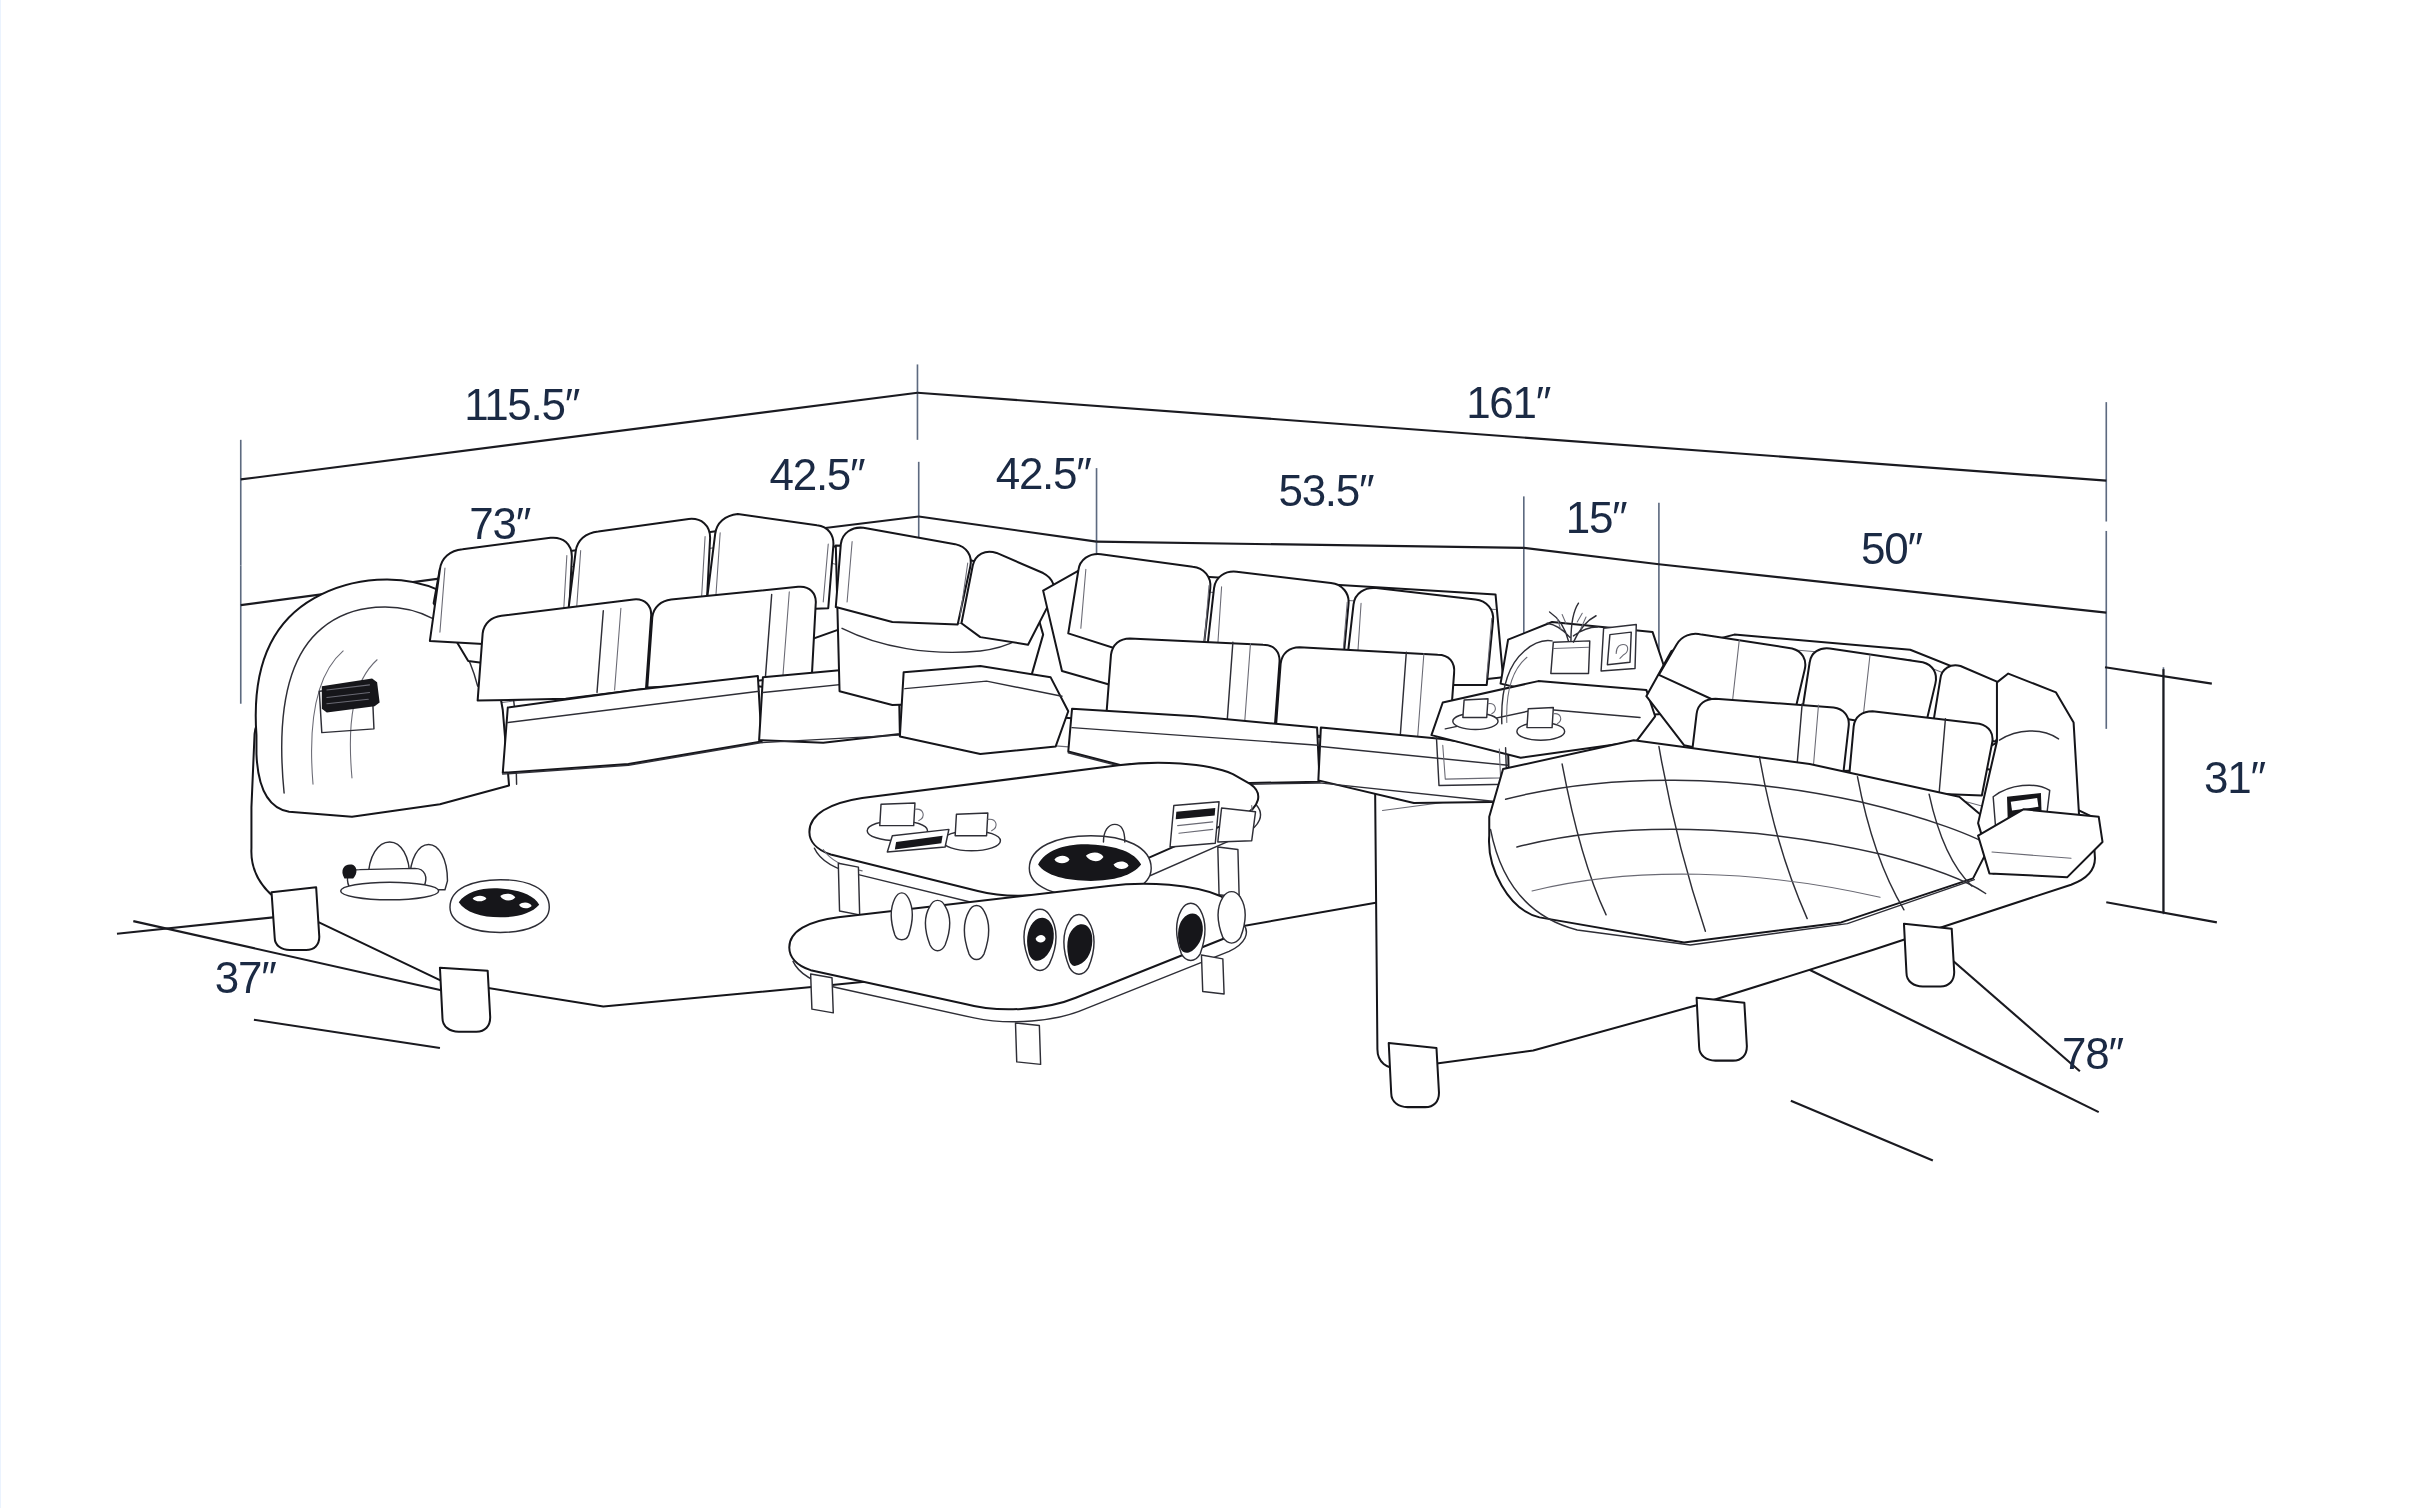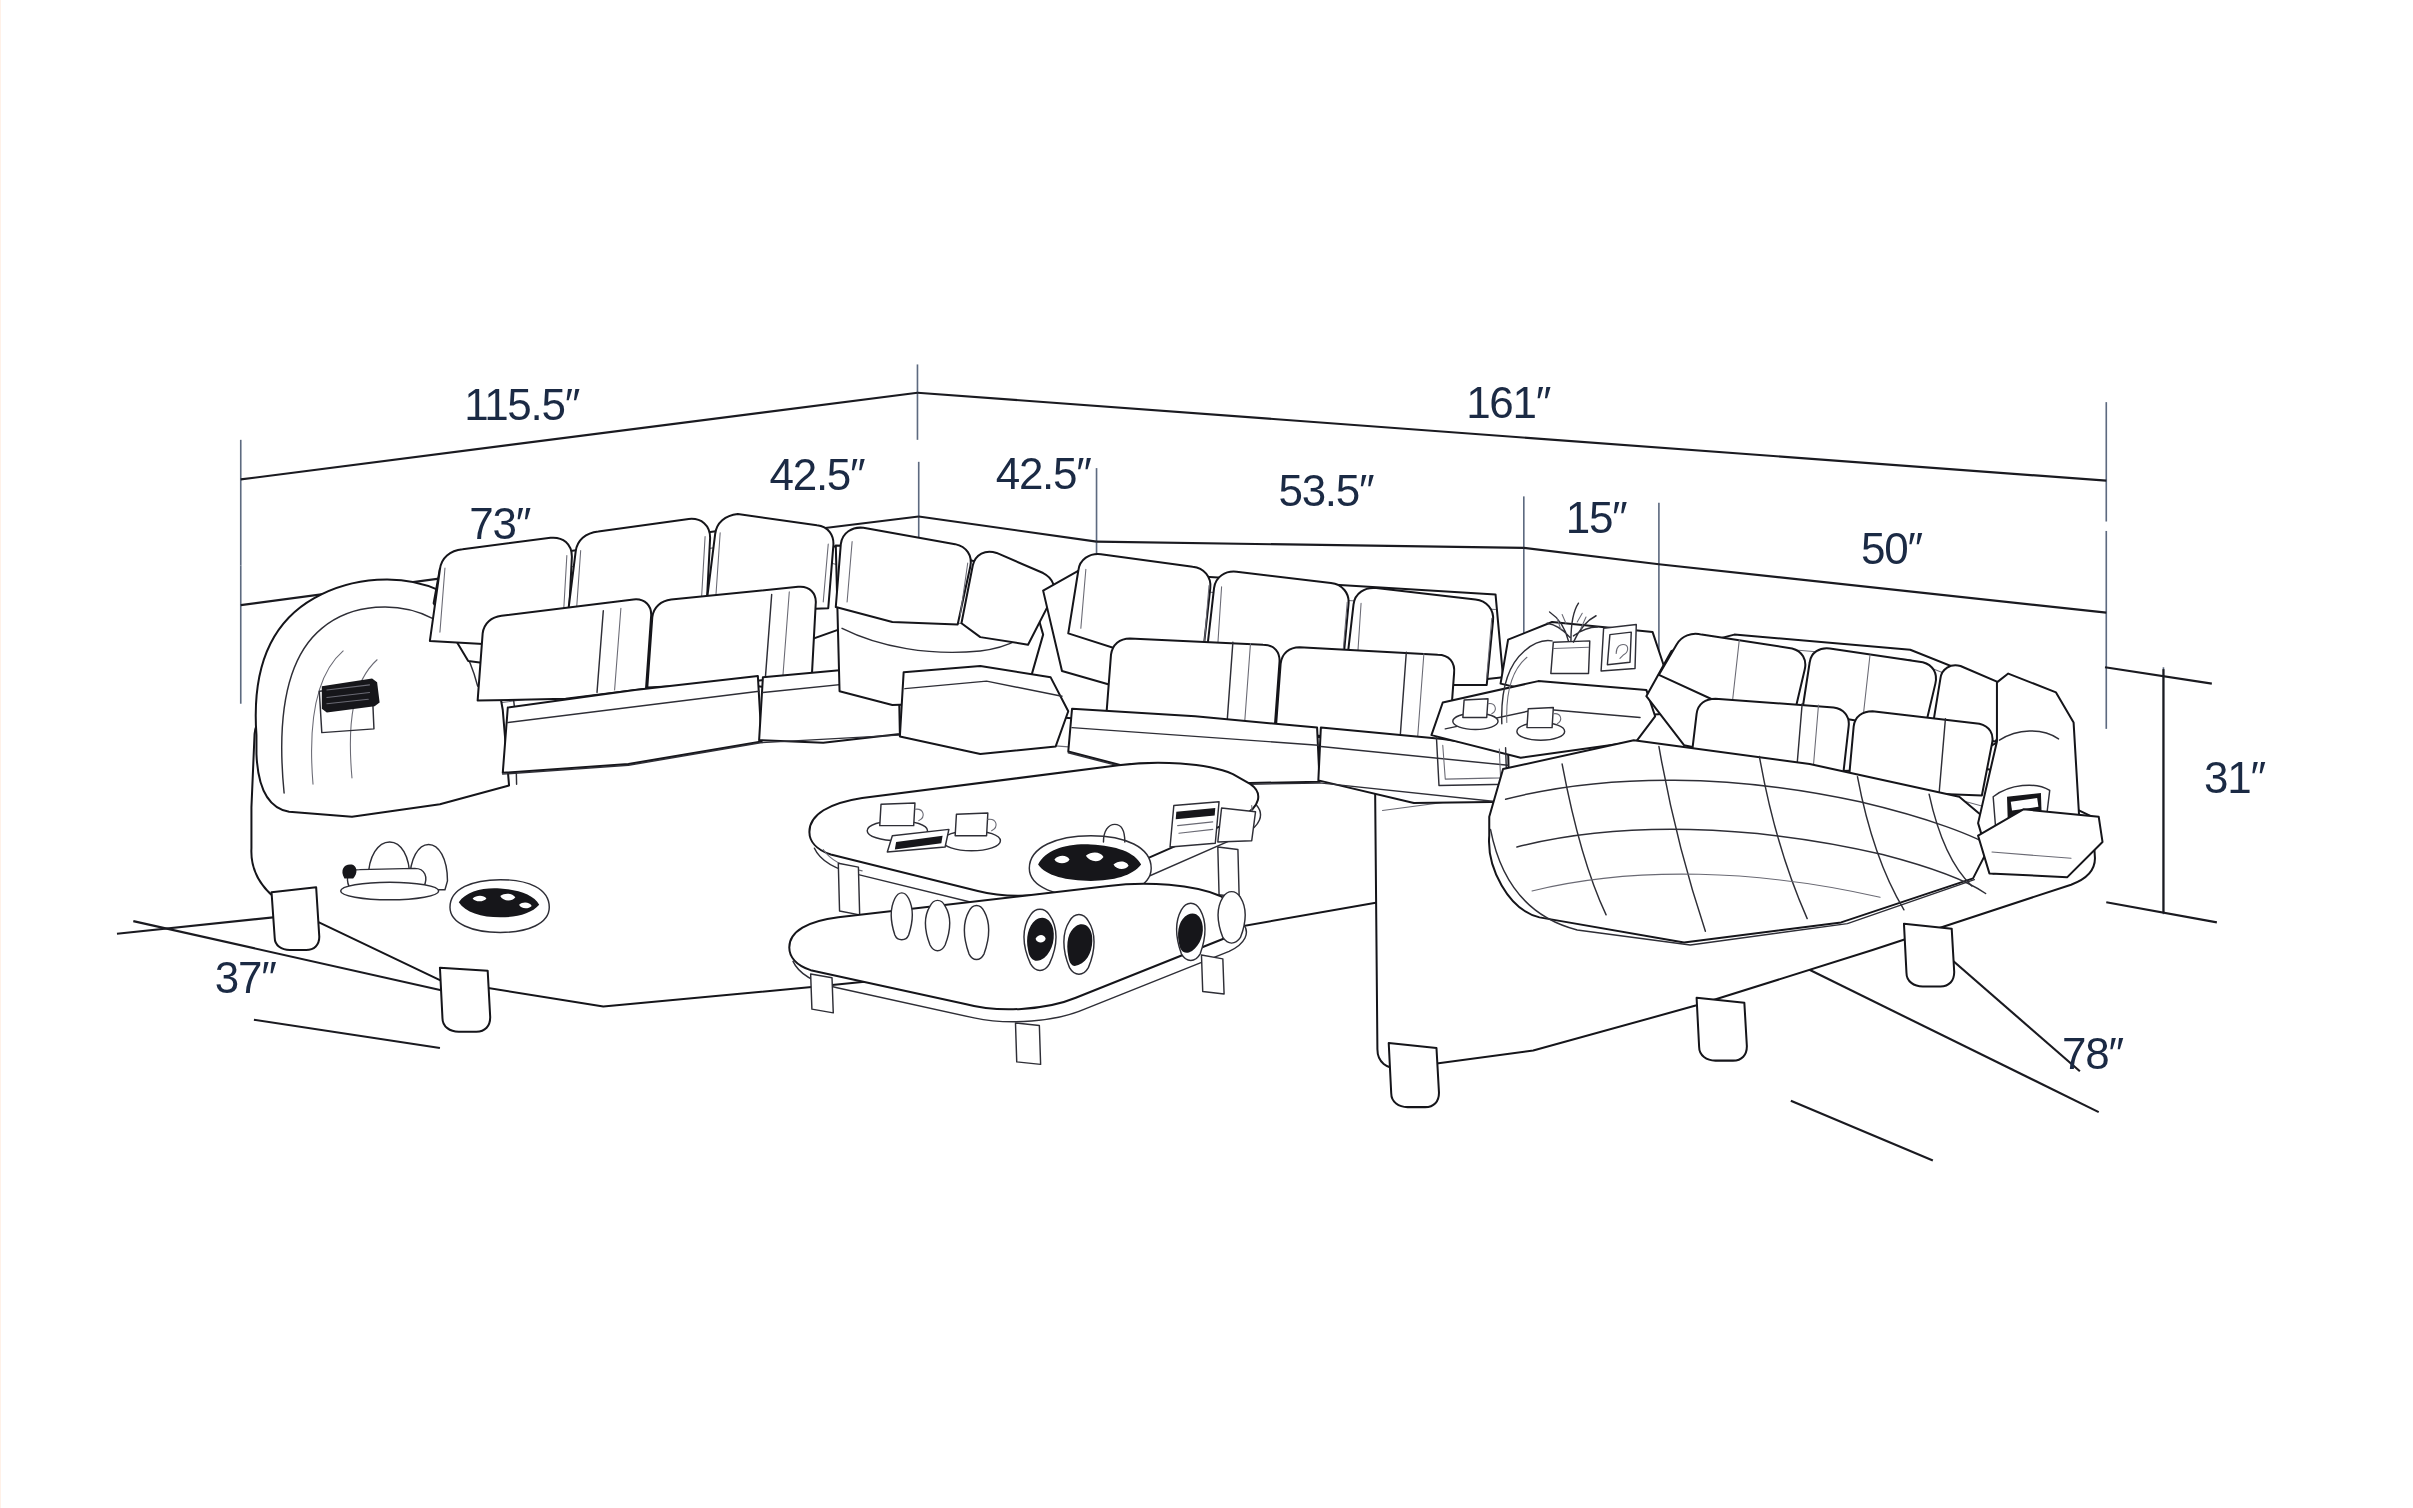--- a/index.html
+++ b/index.html
@@ -1,18 +1,18 @@
 <!DOCTYPE html>
 <html style="font-size:10px"><head>
 <meta charset="utf-8">
 <style>
   html,body{margin:0;padding:0;background:#ffffff;}
   body{width:2413px;height:1508px;overflow:hidden;
        font-family:"Liberation Sans","DejaVu Sans",sans-serif;}
-  #stage{position:relative;width:2050px;height:1508px;background:#f97316;}
+  #stage{position:relative;width:2050px;height:1508px;background:#3b82f6;}
   svg{position:absolute;top:0;left:0;width:2413px;height:1508px;display:block;}
   .dim-label{font-family:"Liberation Sans","DejaVu Sans",sans-serif;
              font-weight:400;letter-spacing:-1px;}
 </style>
 </head>
 <body>
 
 <div id="stage">
 
 <svg viewBox="0 0 3840 2400" xmlns="http://www.w3.org/2000/svg">

